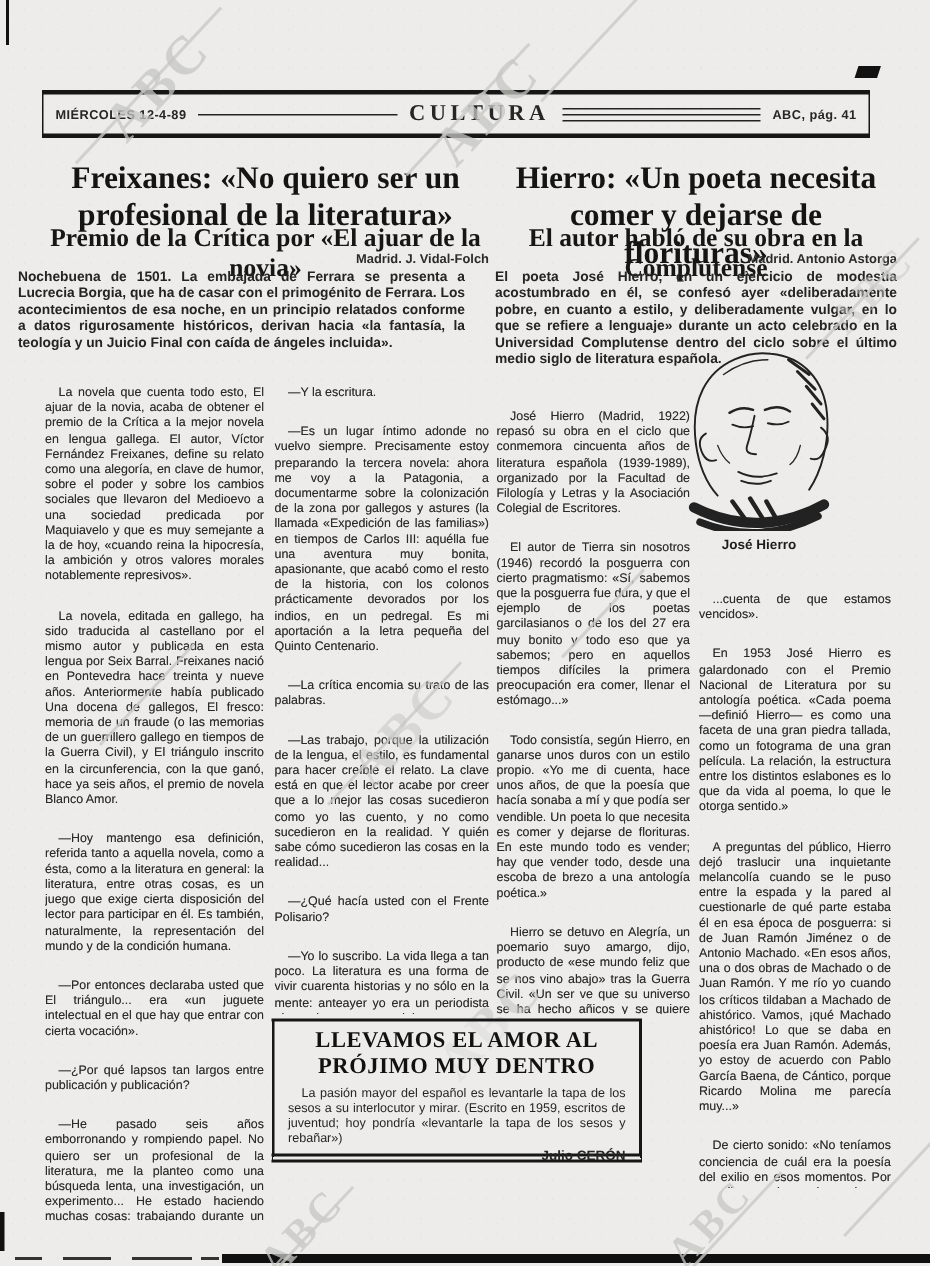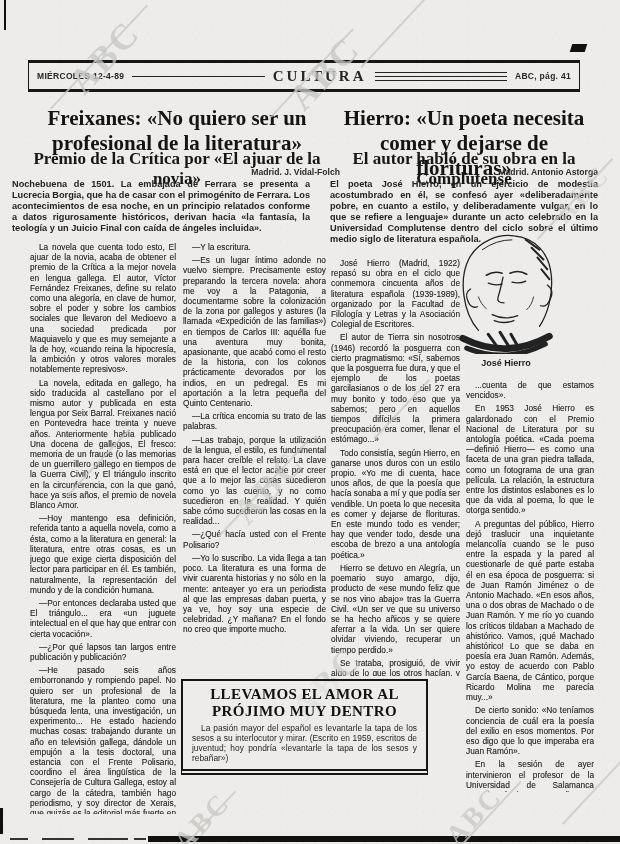--- a/index.html
+++ b/index.html
@@ -32,21 +32,21 @@
   
   .headline{font-family:"Liberation Serif",serif;font-weight:bold;text-align:center;
     font-size:21px;line-height:25px;color:#141414;margin-top:10px;}
   .subhead{font-family:"Liberation Serif",serif;font-weight:bold;text-align:center;
     font-size:17px;color:#161616;}
   .byline{font-size:8.6px;font-weight:bold;text-align:right;padding-right:4px;color:#2b2b2b;}
   .lead{font-size:9.2px;line-height:11px;font-weight:bold;text-align:justify;color:#242424;}
   
   .col{font-size:8.3px;line-height:10.2px;text-align:justify;overflow:hidden;
     color:#2a2a2a;text-shadow:0 0 .4px rgba(40,40,40,.45);}
-  .col p{margin:2px 0 3px;text-indent:9px;}
+  .col p{margin:16px 0 3px;text-indent:9px;}
   
   #photo{left:447px;top:228px;width:118px;height:126px;}
   #photo svg{width:100%;height:100%;}
   .caption{font-size:9px;font-weight:bold;text-align:center;color:#1d1d1d;}
   
   #quote-box{left:181px;top:679px;width:247px;height:96px;box-sizing:border-box;
     border:2px solid #161616;border-bottom:6px double #161616;padding:5px 9px 3px;background:rgba(237,236,234,.6);z-index:6;}
   #quote-box h2{margin:0;font-size:15px;line-height:16.5px;text-align:center;
     letter-spacing:.4px;color:#111;font-family:Liberation Serif, serif;}
   #quote-box .boxbody{margin-top:4px;font-size:8.4px;line-height:10px;text-align:justify;text-indent:9px;}
@@ -84,21 +84,21 @@
   <div id="masthead" class="abs">
     <span class="mast-text">MIÉRCOLES 12-4-89</span>
     <span class="rule1"></span>
     <span id="section-title">CULTURA</span>
     <span class="rule3"></span>
     <span class="mast-text">ABC, pág. 41</span>
   </div>
 
   <div class="abs headline" style="left:28px;top:96px;width:298px;">Freixanes: «No quiero ser un profesional de la literatura»</div>
   <div class="abs subhead" style="left:28px;top:149px;width:298px;">Premio de la Crítica por «El ajuar de la novia»</div>
-  <div class="abs byline" style="left:42px;top:167px;width:298px;">Madrid. J. Vidal-Folch</div>
+  <div class="abs byline" style="left:28px;top:167px;width:298px;">Madrid. J. Vidal-Folch</div>
   <div class="abs lead" style="left:12px;top:179px;width:298px;">Nochebuena de 1501. La embajada de Ferrara se presenta a Lucrecia Borgia, que ha de casar con el primogénito de Ferrara. Los acontecimientos de esa noche, en un principio relatados conforme a datos rigurosamente históricos, derivan hacia «la fantasía, la teología y un Juicio Final con caída de ángeles incluida».</div>
 
   <div class="abs col" style="left:30px;top:240px;width:146px;height:574px;">
     <p>La novela que cuenta todo esto, El ajuar de la novia, acaba de obtener el premio de la Crítica a la mejor novela en lengua gallega. El autor, Víctor Fernández Freixanes, define su relato como una alegoría, en clave de humor, sobre el poder y sobre los cambios sociales que llevaron del Medioevo a una sociedad predicada por Maquiavelo y que es muy semejante a la de hoy, «cuando reina la hipocresía, la ambición y otros valores morales notablemente represivos».</p>
     <p>La novela, editada en gallego, ha sido traducida al castellano por el mismo autor y publicada en esta lengua por Seix Barral. Freixanes nació en Pontevedra hace treinta y nueve años. Anteriormente había publicado Una docena de gallegos, El fresco: memoria de un fraude (o las memorias de un guerrillero gallego en tiempos de la Guerra Civil), y El triángulo inscrito en la circunferencia, con la que ganó, hace ya seis años, el premio de novela Blanco Amor.</p>
     <p>—Hoy mantengo esa definición, referida tanto a aquella novela, como a ésta, como a la literatura en general: la literatura, entre otras cosas, es un juego que exige cierta disposición del lector para participar en él. Es también, naturalmente, la representación del mundo y de la condición humana.</p>
     <p>—Por entonces declaraba usted que El triángulo... era «un juguete intelectual en el que hay que entrar con cierta vocación».</p>
     <p>—¿Por qué lapsos tan largos entre publicación y publicación?</p>
     <p>—He pasado seis años emborronando y rompiendo papel. No quiero ser un profesional de la literatura, me la planteo como una búsqueda lenta, una investigación, un experimento... He estado haciendo muchas cosas: trabajando durante un año en televisión gallega, dándole un empujón a la tesis doctoral, una estancia con el Frente Polisario, coordino el área lingüística de la Consejería de Cultura Gallega, estoy al cargo de la cátedra, también hago periodismo, y soy director de Xerais, que quizás es la editorial más fuerte en Galicia.</p>
   </div>
@@ -148,20 +148,21 @@
     <p>...cuenta de que estamos vencidos».</p>
     <p>En 1953 José Hierro es galardonado con el Premio Nacional de Literatura por su antología poética. «Cada poema —definió Hierro— es como una faceta de una gran piedra tallada, como un fotograma de una gran película. La relación, la estructura entre los distintos eslabones es lo que da vida al poema, lo que le otorga sentido.»</p>
     <p>A preguntas del público, Hierro dejó traslucir una inquietante melancolía cuando se le puso entre la espada y la pared al cuestionarle de qué parte estaba él en esa época de posguerra: si de Juan Ramón Jiménez o de Antonio Machado. «En esos años, una o dos obras de Machado o de Juan Ramón. Y me río yo cuando los críticos tildaban a Machado de ahistórico. Vamos, ¡qué Machado ahistórico! Lo que se daba en poesía era Juan Ramón. Además, yo estoy de acuerdo con Pablo García Baena, de Cántico, porque Ricardo Molina me parecía muy...»</p>
     <p>De cierto sonido: «No teníamos conciencia de cuál era la poesía del exilio en esos momentos. Por eso digo que lo que imperaba era Juan Ramón».</p>
     <p>En la sesión de ayer intervinieron el profesor de la Universidad de Salamanca Antonio Sánchez Zamarreño, que analizó el período comprendido entre 1939-1950, y el poeta Luis López Anglada.</p>
   </div>
 
   <div id="quote-box" class="abs">
     <h2>LLEVAMOS EL AMOR AL PRÓJIMO MUY DENTRO</h2>
     <div class="boxbody">La pasión mayor del español es levantarle la tapa de los sesos a su interlocutor y mirar. (Escrito en 1959, escritos de juventud; hoy pondría «levantarle la tapa de los sesos y rebañar»)</div>
+    <div class="signature">Julio CERÓN</div>
   </div>
 
   <div class="abs" style="left:10px;top:838px;width:18px;height:2px;background:#333;"></div>
   <div class="abs" style="left:42px;top:838px;width:32px;height:2px;background:#333;"></div>
   <div class="abs" style="left:88px;top:838px;width:40px;height:2px;background:#333;"></div>
   <div class="abs" style="left:134px;top:838px;width:12px;height:2px;background:#333;"></div>
   <div class="abs ink" style="left:148px;top:836px;width:472px;height:6px;"></div>
 
 </div>
 

